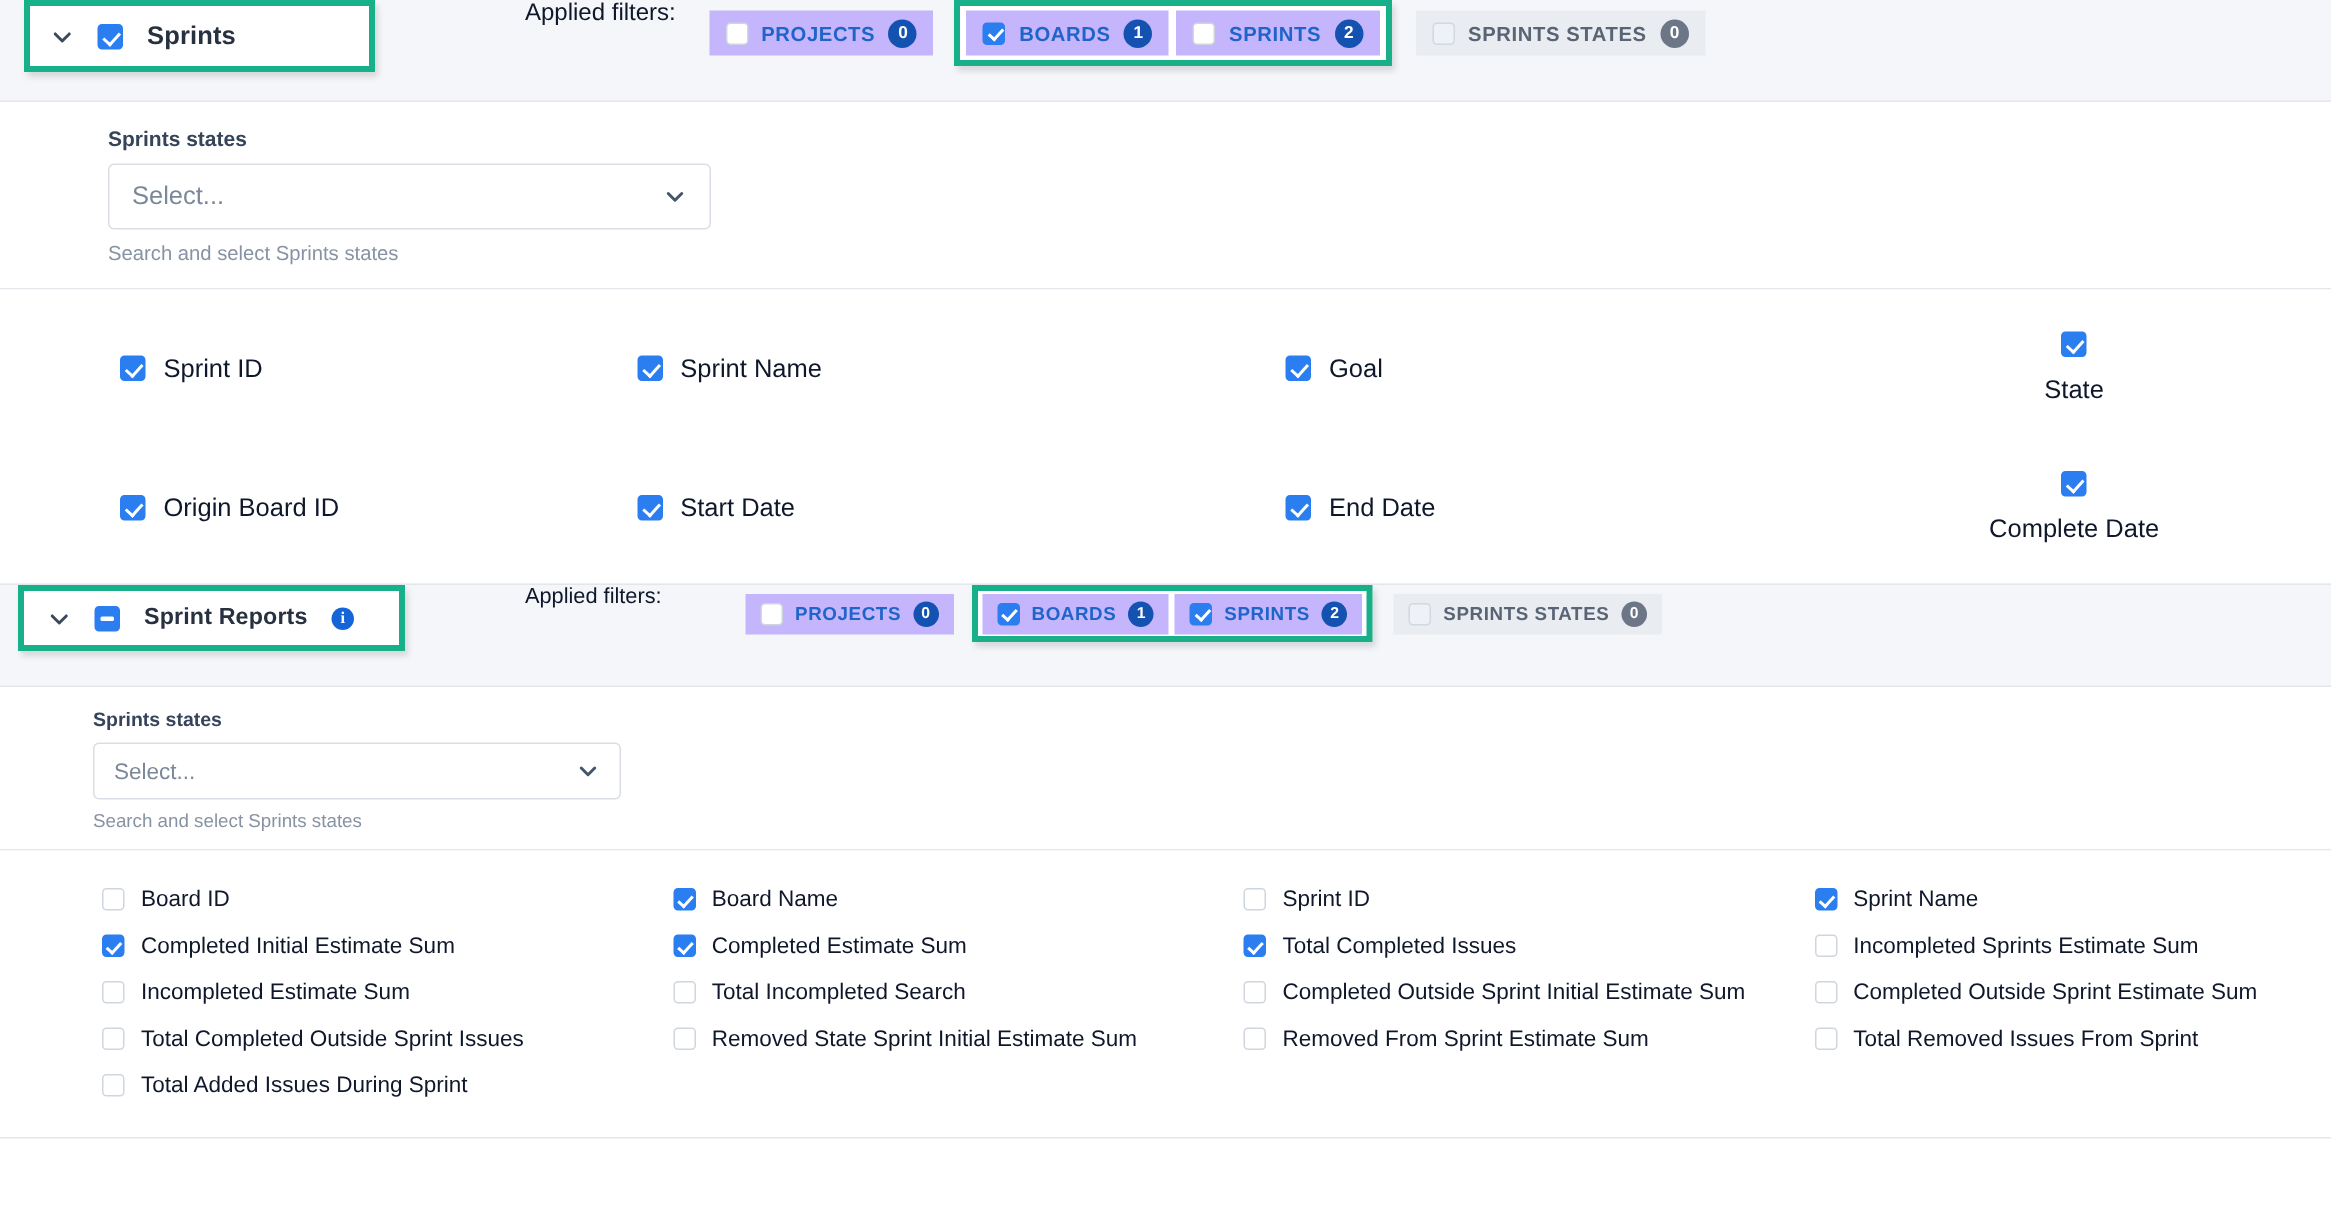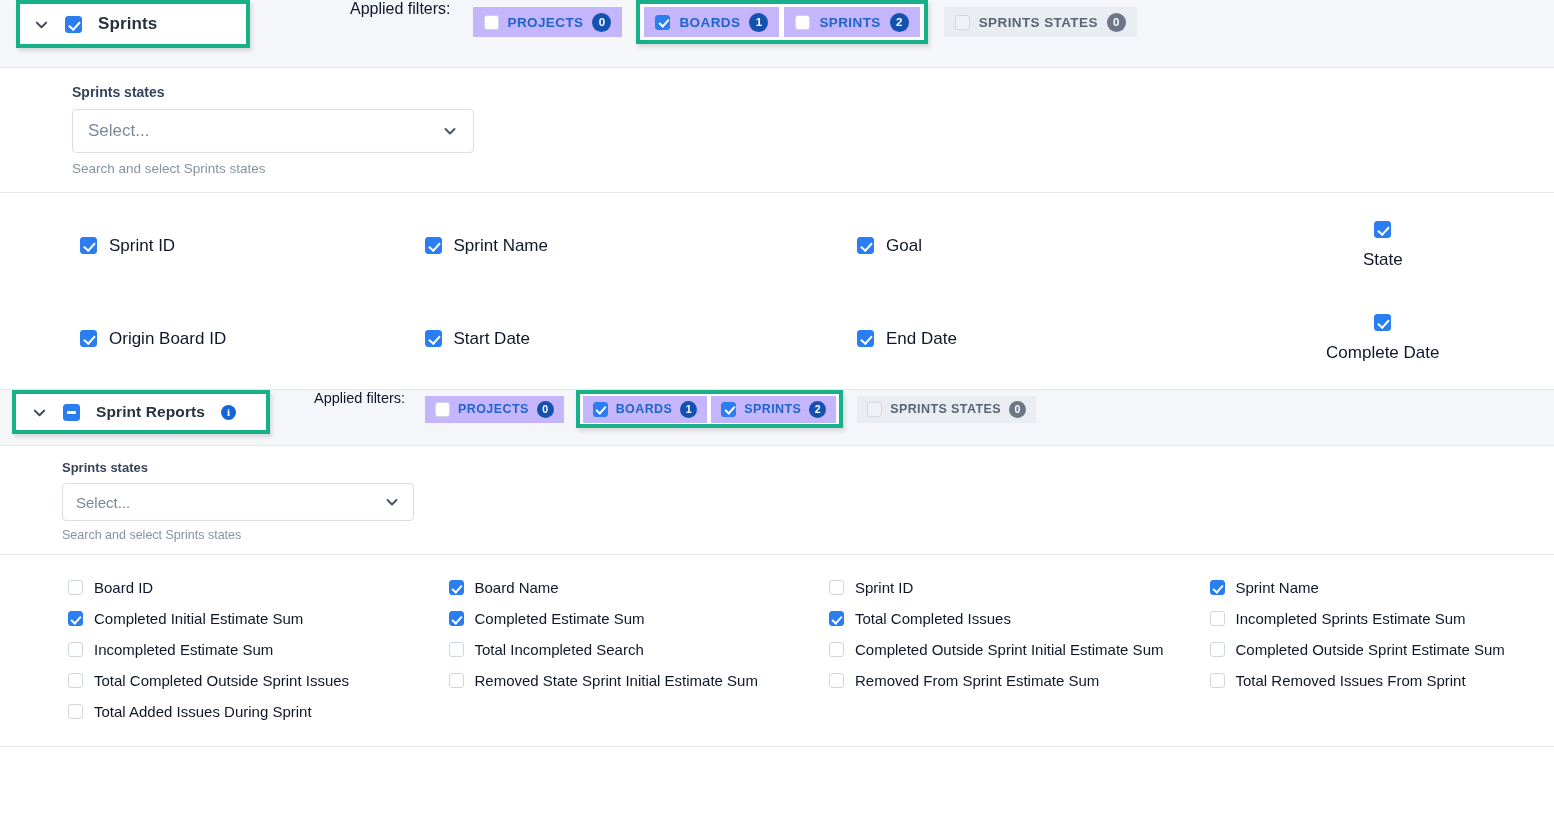--- a/index.html
+++ b/index.html
@@ -16,21 +16,21 @@
   
   .section-header {
     position: relative;
     background: #f4f6f9;
     display: flex;
     align-items: flex-start;
     border-top: 1px solid #e3e6ea;
     border-bottom: 1px solid #e3e6ea;
   }
   .hdr-1 { height: 68px; border-top: none; }
-  .hdr-2 { height: 57px; }
+  .hdr-2 { height: 69px; gap: 36px; }
 
   .hl-box {
     border: 4px solid #17b088;
     background: #ffffff;
     display: flex;
     align-items: center;
     box-shadow: 2px 3px 4px rgba(0,0,0,0.12);
   }
 
   .sec-title-wrap.hl1 {

